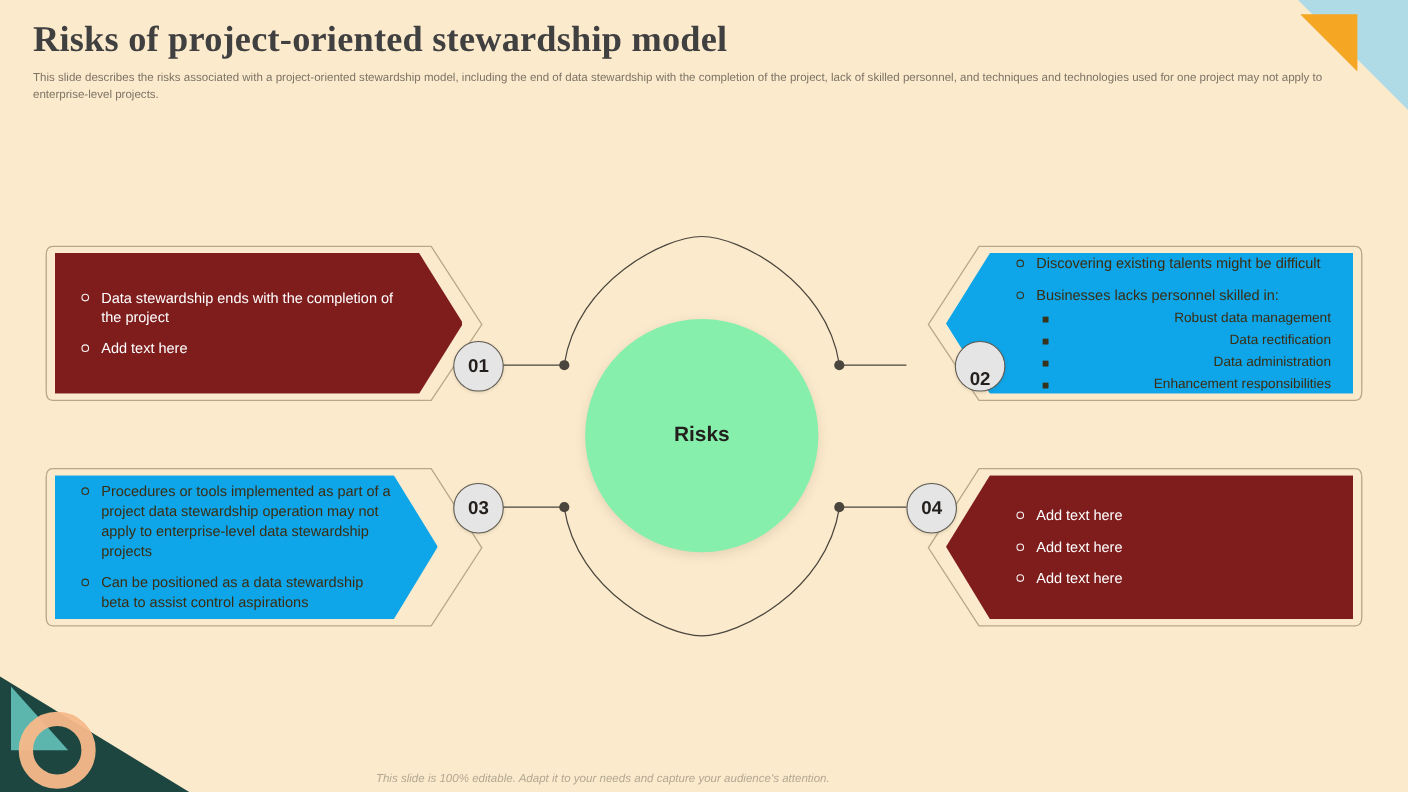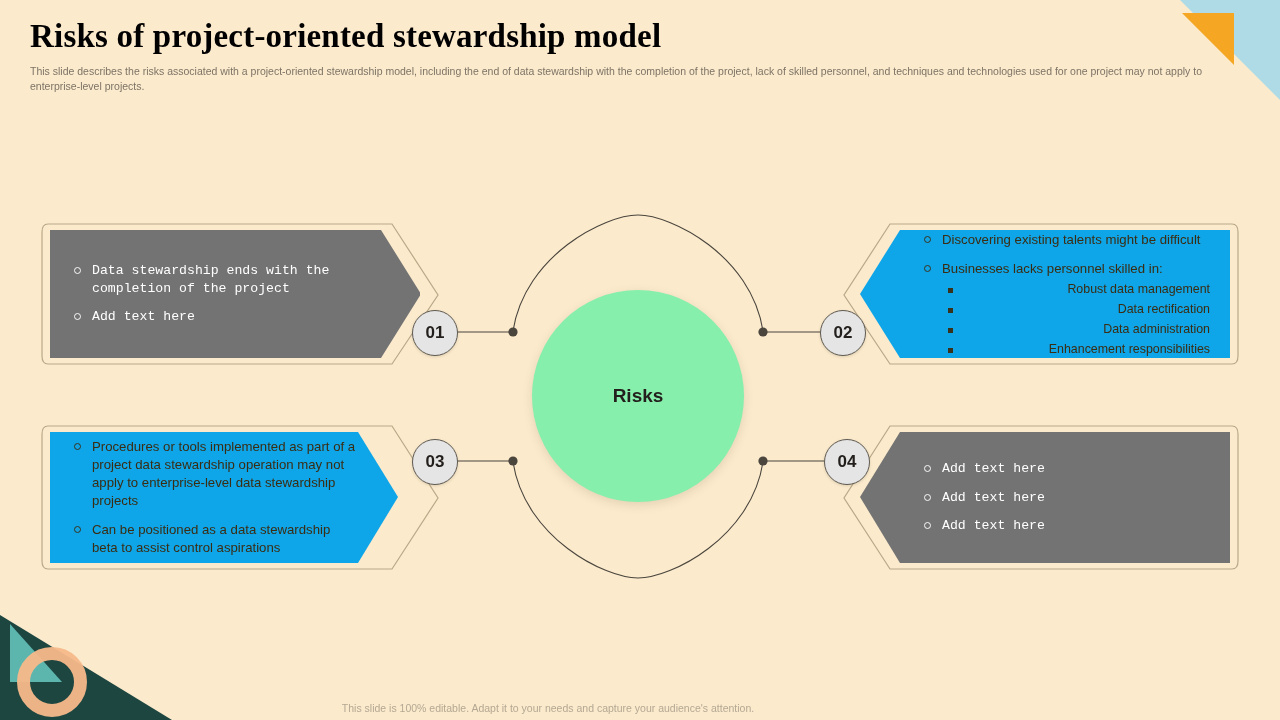--- a/index.html
+++ b/index.html
@@ -38,21 +38,21 @@
     left:17px;top:647px;width:44px;height:44px;
     border-radius:50%;
     border:13px solid #f7b98a;
     opacity:.95;
   }
 
   
   #header{position:absolute;left:30px;top:18px;width:1225px;}
   #page-title{
     font-family:"Liberation Serif", serif;
-    font-weight:bold;font-size:33px;color:#000000;
+    font-weight:bold;font-size:33px;color:#404040;
     letter-spacing:.2px;line-height:1.15;margin:0;
   }
   #page-subtitle{
     margin:8px 0 0 0;font-size:10.5px;color:#7d7466;
     line-height:1.42;max-width:1222px;
   }
 
   
   #center-circle{
     position:absolute;left:532px;top:290px;width:212px;height:212px;
@@ -64,21 +64,21 @@
   #arcs{position:absolute;left:0;top:0;width:1280px;height:720px;pointer-events:none;}
 
   
   .card-wrap{position:absolute;}
   .card-outline{position:absolute;inset:0;}
   .card-fill{
     position:absolute;
     box-sizing:border-box;
     display:flex;flex-direction:column;justify-content:center;
   }
-  .card-fill.dark{background:#737373;color:#ffffff;font-family:Liberation Mono, monospace;}
+  .card-fill.dark{background:#7f1d1d;color:#ffffff;}
   .card-fill.orange{background:#0ea5e9;color:#3b2d12;}
 
   .bullets{list-style:none;margin:0;padding:0;}
   .bullets li{
     position:relative;padding-left:20px;margin-bottom:11px;
     font-size:13.2px;line-height:1.36;
   }
   .bullets li:last-child{margin-bottom:0;}
   .bullets li:before{
     content:"";position:absolute;left:2px;top:5px;
@@ -101,21 +101,21 @@
     background:#e5e5e5;border:1.3px solid #5e5a52;
     display:flex;align-items:center;justify-content:center;
     font-size:17px;font-weight:bold;color:#231f1c;
     box-shadow:0 1px 3px rgba(90,75,50,.18);
     z-index:6;
   }
 
   
   #footer{
     position:absolute;left:0;bottom:6px;width:1096px;text-align:center;
-    font-size:10.5px;color:#b4a893;
+    font-size:10.5px;color:#b4a893;font-style:italic;
   }
 </style>
 </head>
 <body>
 
 <div id="slide">
 
   <div class="deco" id="deco-tr-blue"></div>
   <div class="deco" id="deco-tr-orange"></div>
   <div class="deco" id="deco-bl-dark"></div>
@@ -177,21 +177,21 @@
           <ul class="subbullets">
             <li><span>Robust  data management</span></li>
             <li><span>Data  rectification</span></li>
             <li><span>Data  administration</span></li>
             <li><span>Enhancement  responsibilities</span></li>
           </ul>
         </li>
       </ul>
     </div>
   </div>
-  <div class="badge" style="left:820px;top:310px;">
+  <div class="badge" style="left:868px;top:310px;align-items:flex-end;">
     <span>02</span>
   </div>
 
   <div class="card-wrap" style="left:40px;top:420px;width:400px;height:155px;">
     <svg class="card-outline" viewBox="0 0 400 155">
       <path d="M 8,6 Q 2,6 2,14 L 2,141 Q 2,149 8,149 L 352,149 L 398,78 L 352,6 Z" fill="none" stroke="#b9a888" stroke-width="1.2"></path>
     </svg>
     <div class="card-fill orange" style="left:10px;top:12px;width:348px;height:131px;
          clip-path:polygon(0 0, 308px 0, 348px 65px, 308px 131px, 0 131px);">
       <ul class="bullets" style="padding:0 40px 0 22px;">

